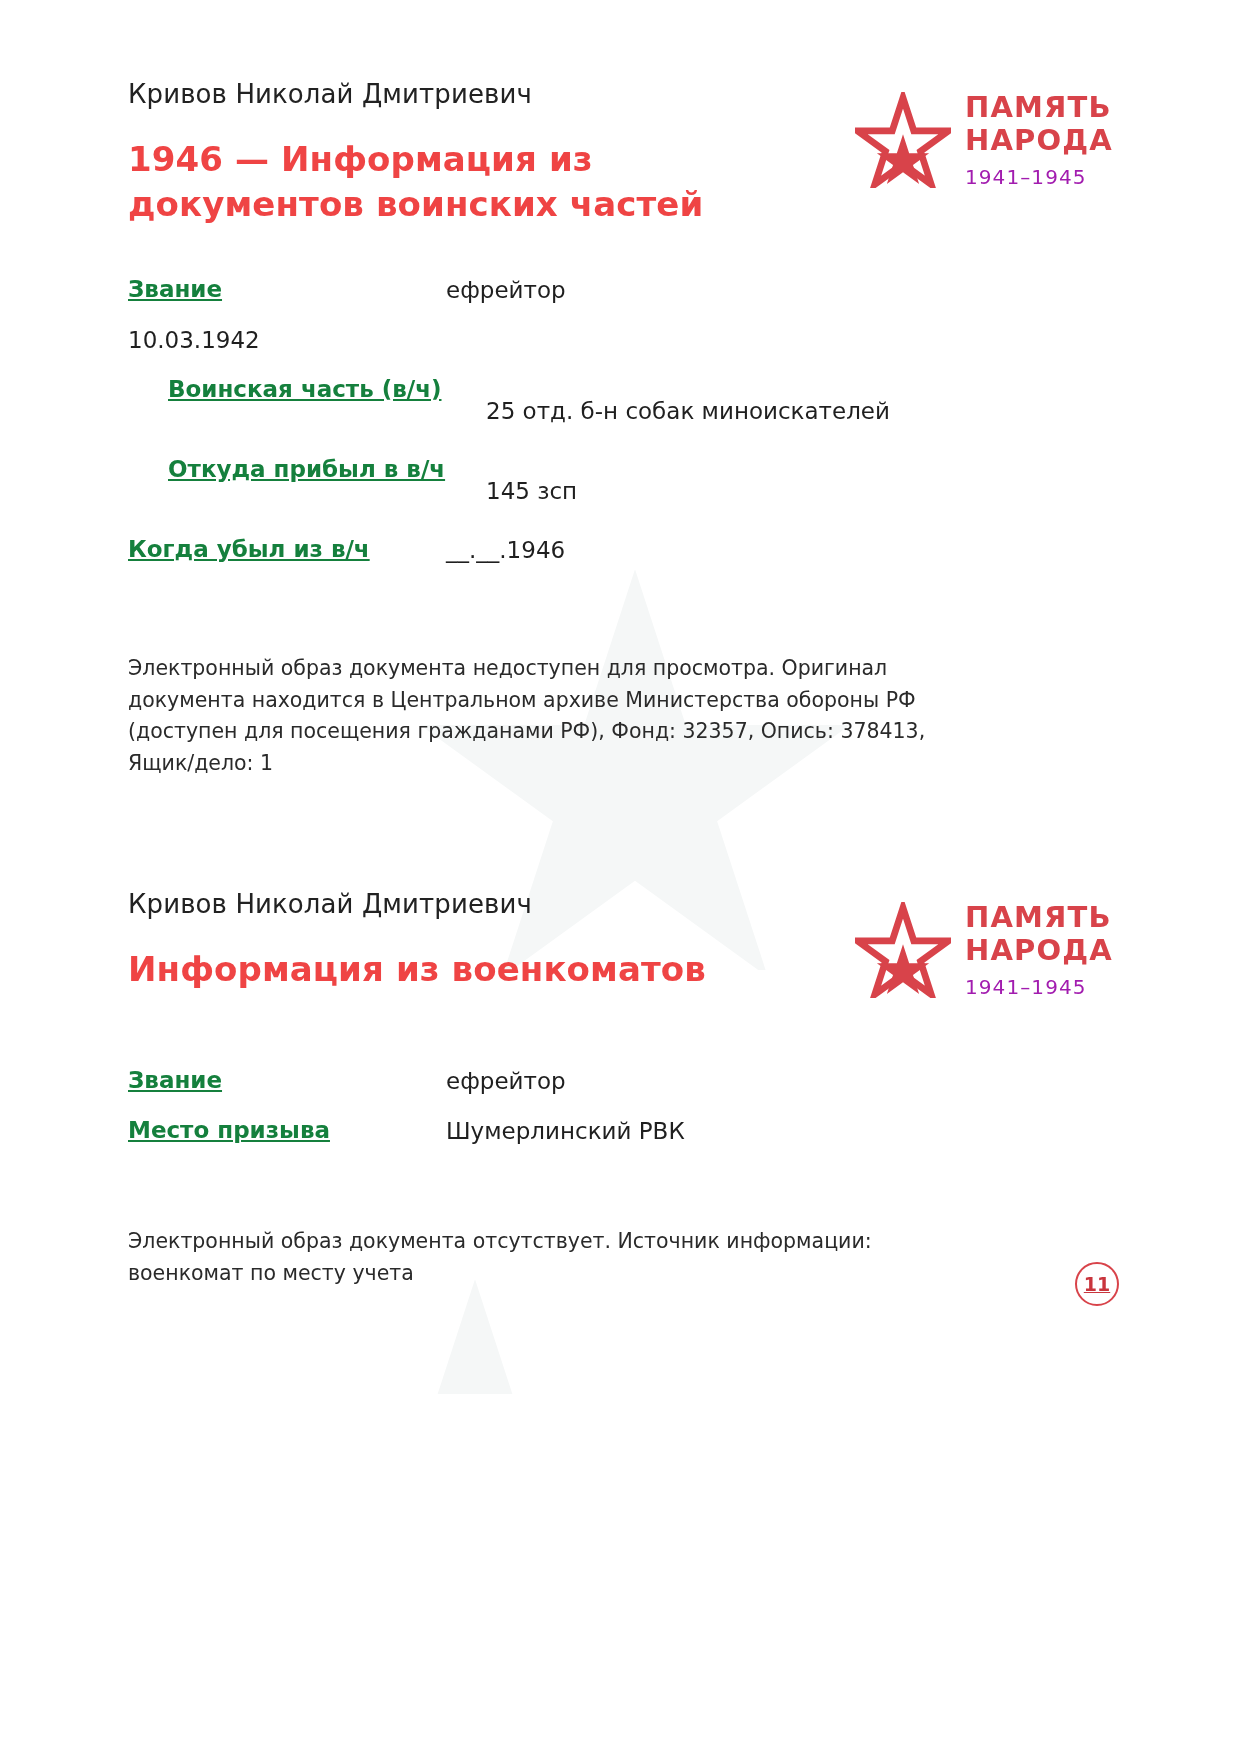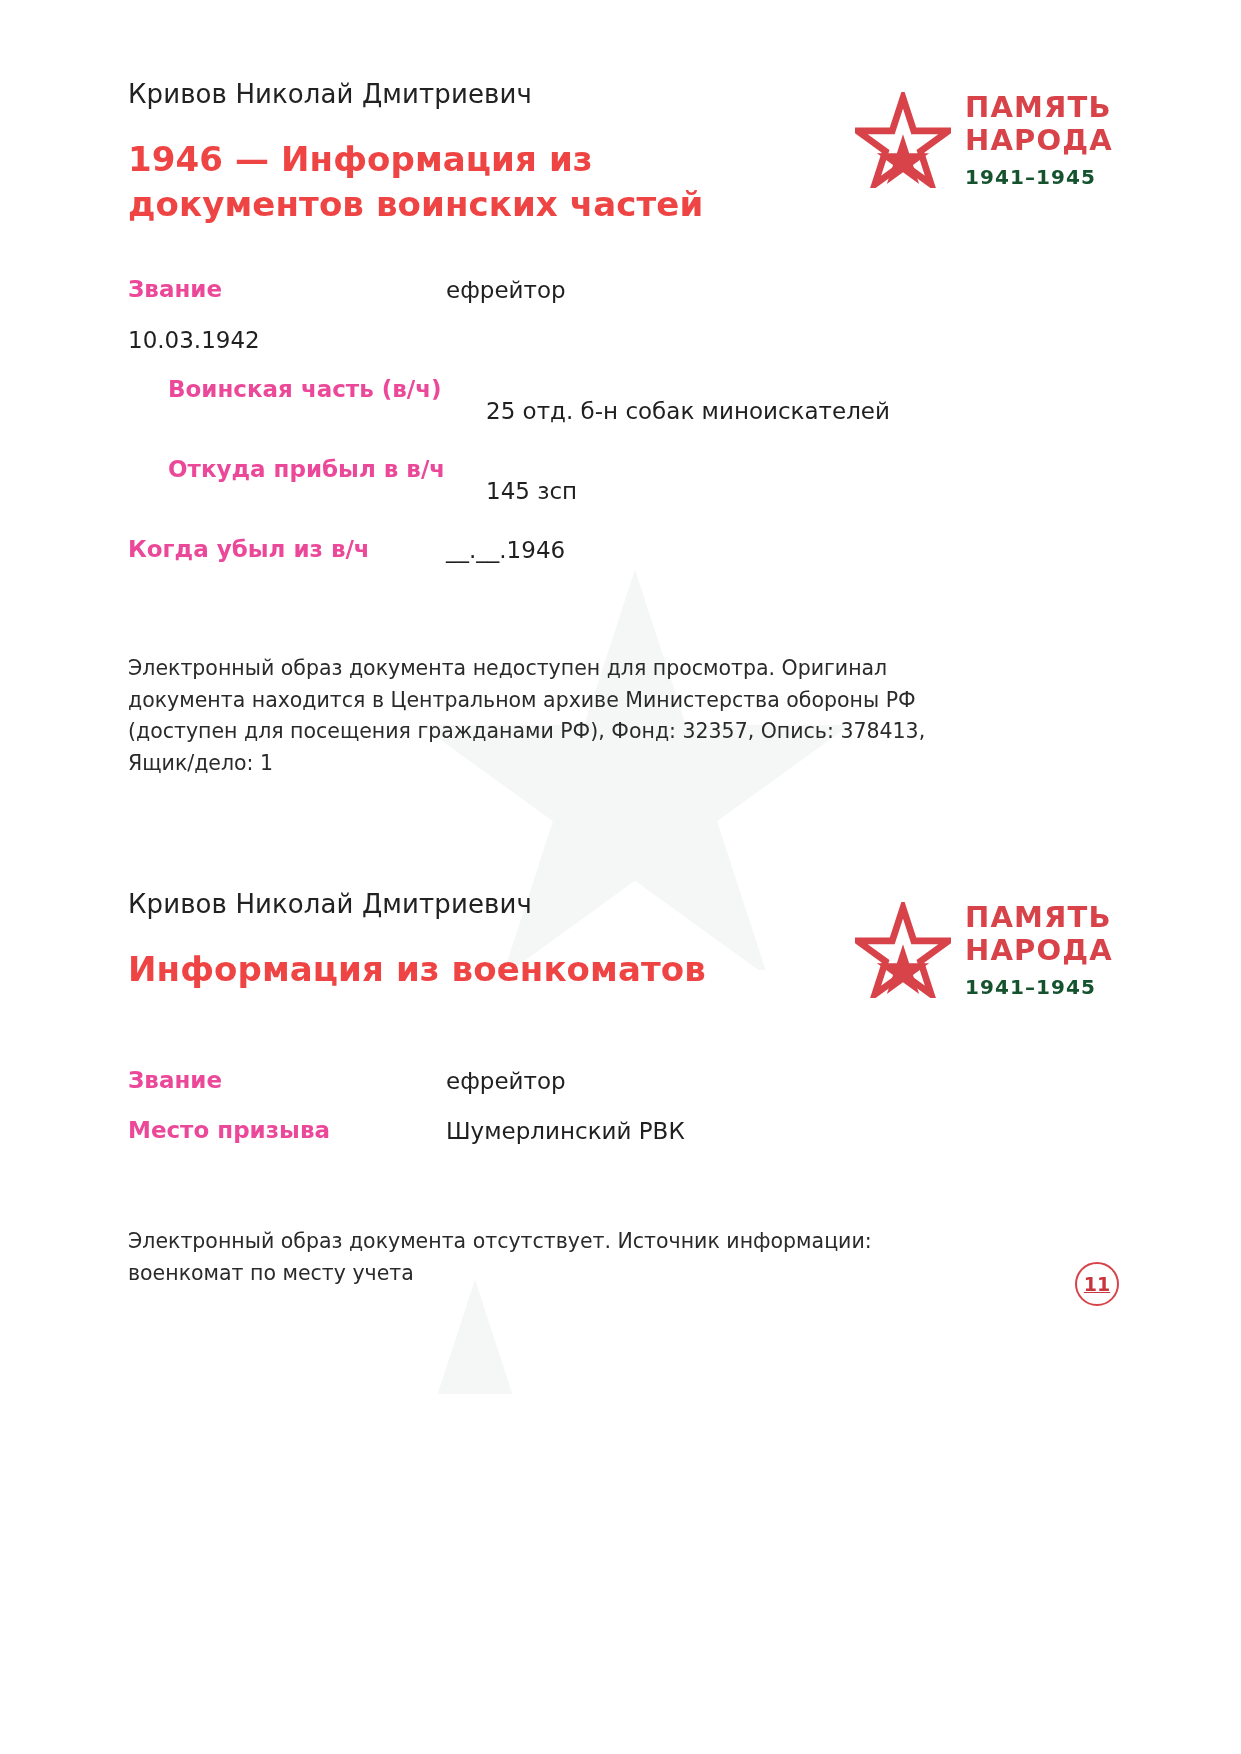--- a/index.html
+++ b/index.html
@@ -94,45 +94,46 @@
   }
   .logo-line {
     font-family: "DejaVu Sans", "Liberation Sans", sans-serif;
     font-weight: 700;
     font-size: 29px;
     letter-spacing: 1.2px;
     color: #d8434a;
     margin-bottom: 4px;
   }
   .logo-years {
-    font-weight: 700;
+    font-weight: 400;
     font-size: 20px;
     letter-spacing: 1.1px;
-    color: #14532d;
+    color: #a21caf;
     margin-top: 8px;
   }
 
   
   .data-table {
     padding: 0 128px;
     margin-top: 46px;
   }
   .data-row {
     display: flex;
     align-items: flex-start;
     min-height: 46px;
     margin-bottom: 4px;
   }
   .data-label {
     flex: 0 0 318px;
     font-size: 23px;
     font-weight: 700;
-    color: #ec4899;
+    color: #15803d;
     line-height: 1.36;
     padding-top: 1px;
+    text-decoration: underline;
   }
   .data-value {
     flex: 1 1 auto;
     font-size: 23px;
     font-weight: 400;
     color: #1f1f1f;
     line-height: 1.36;
     padding-top: 2px;
   }
   .row-tall { min-height: 76px; align-items: center; margin-left: 40px; }

